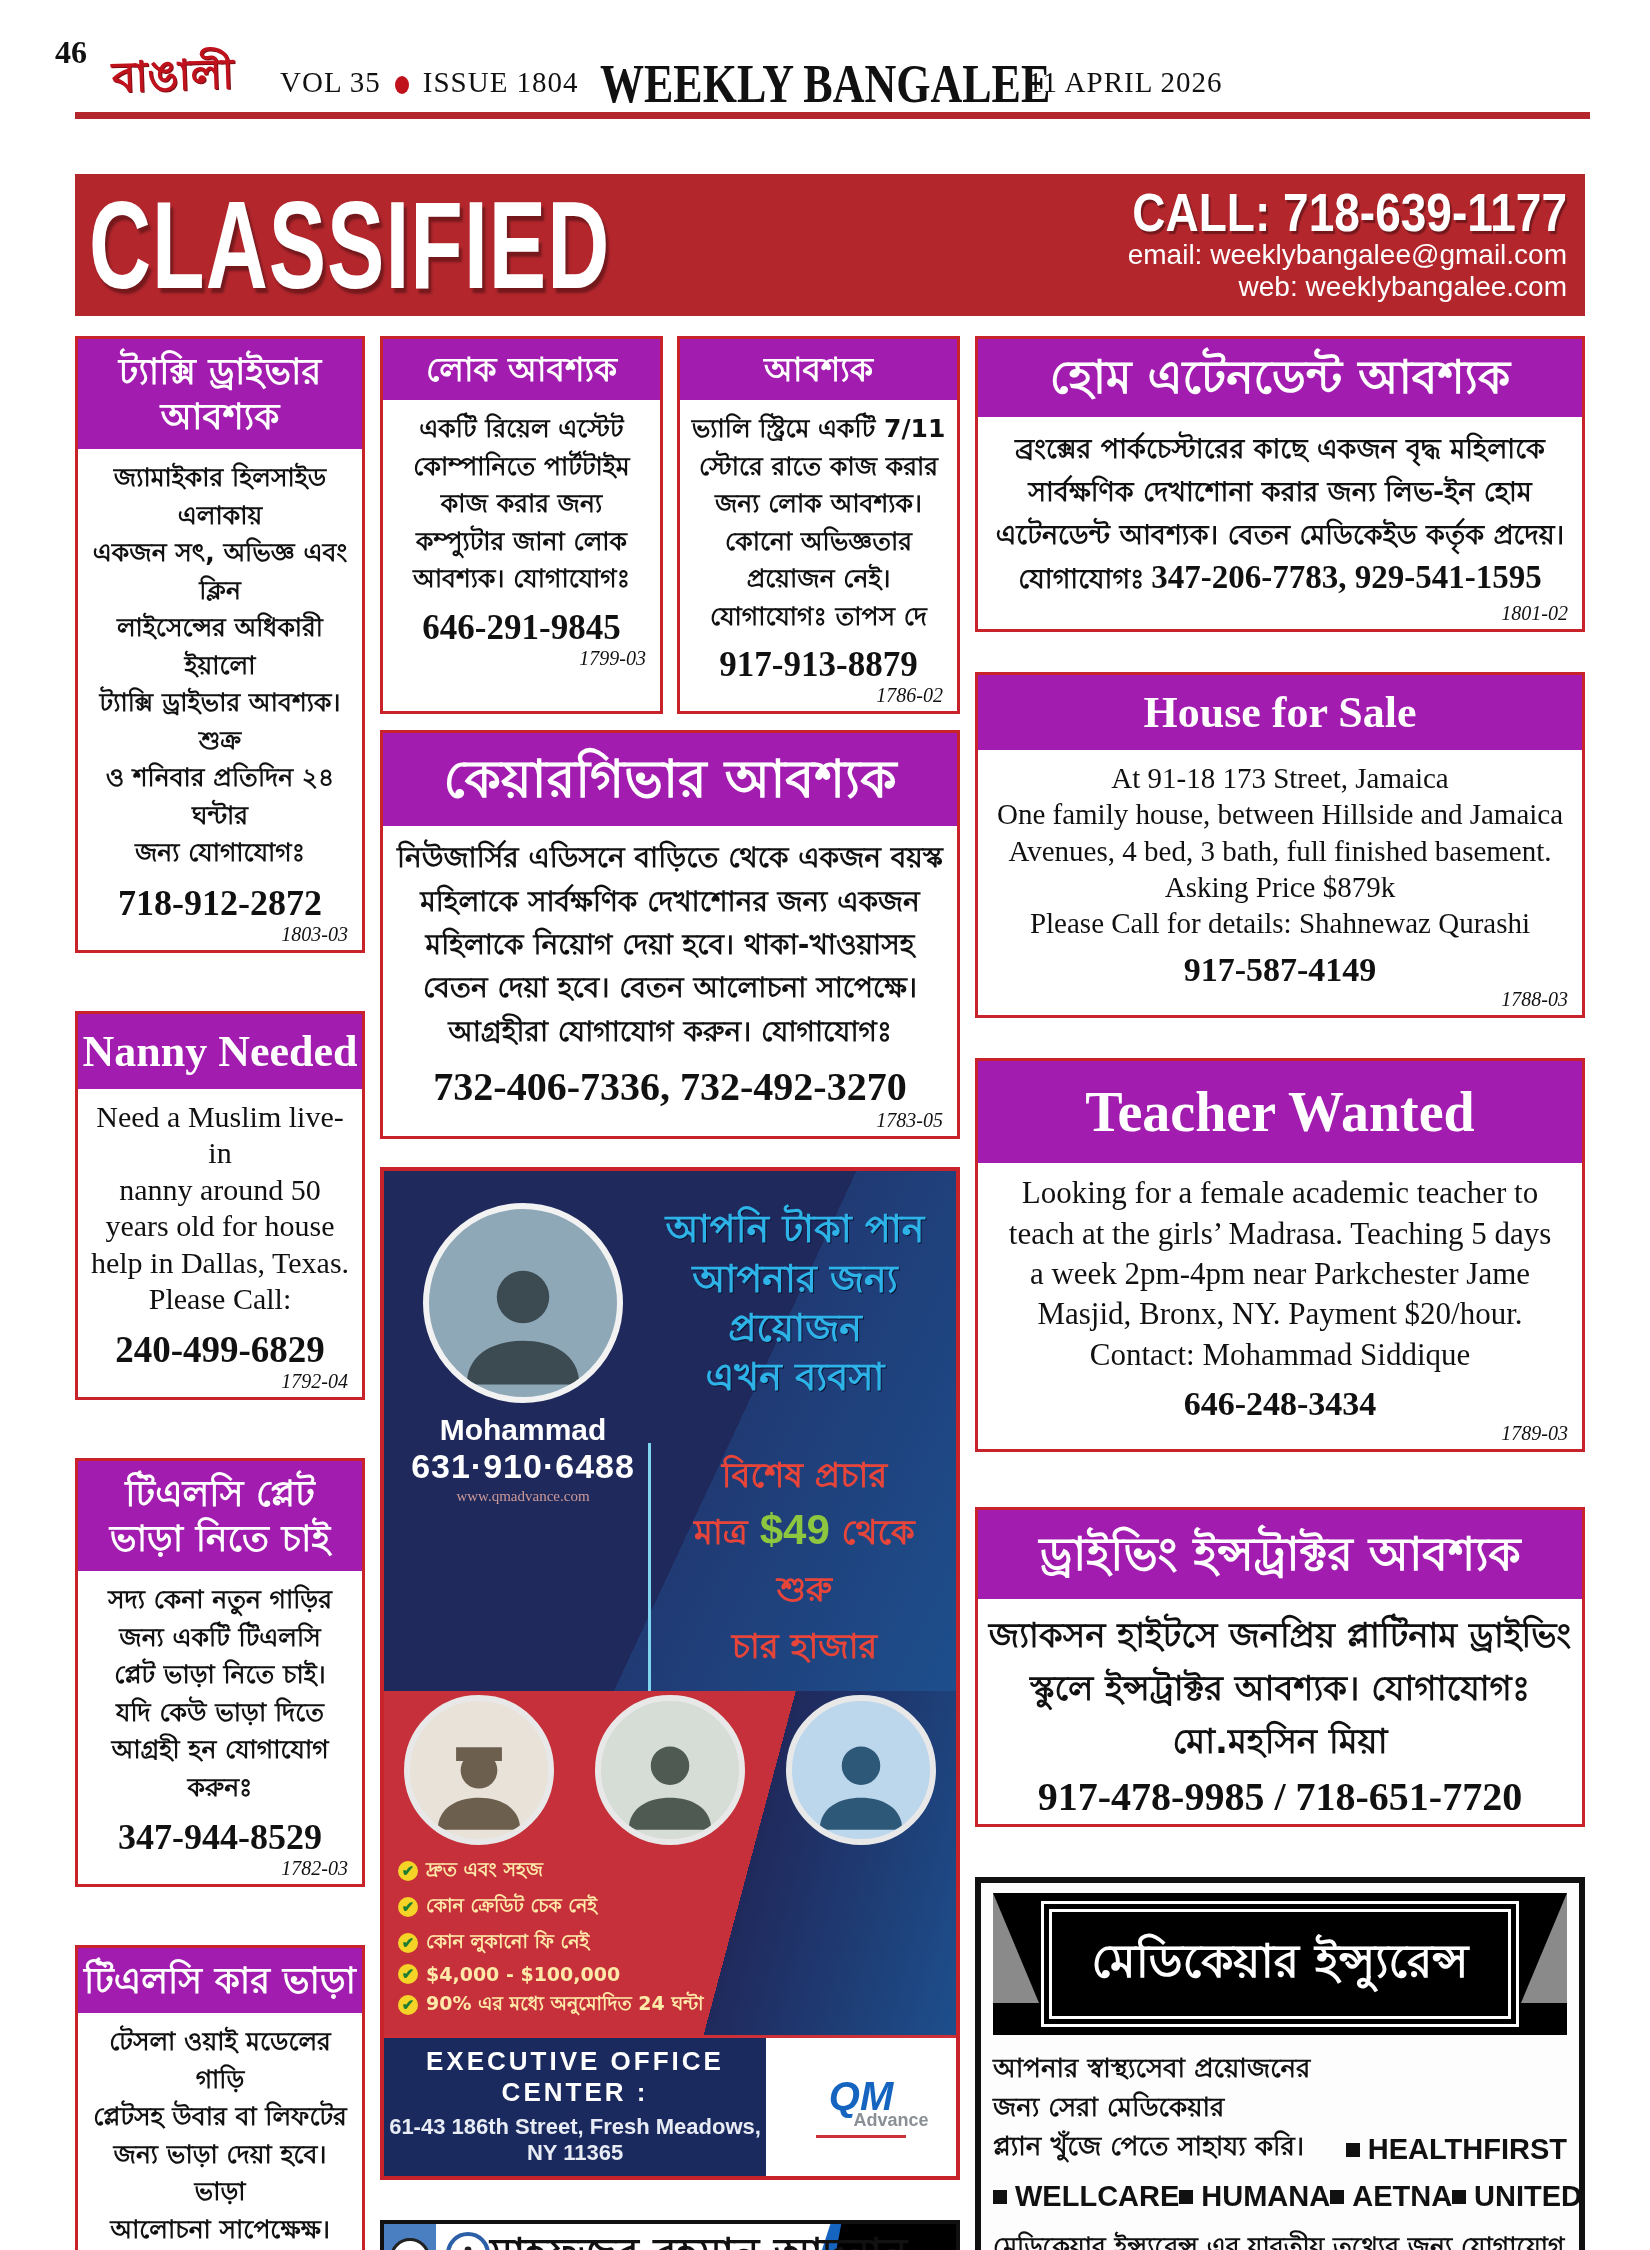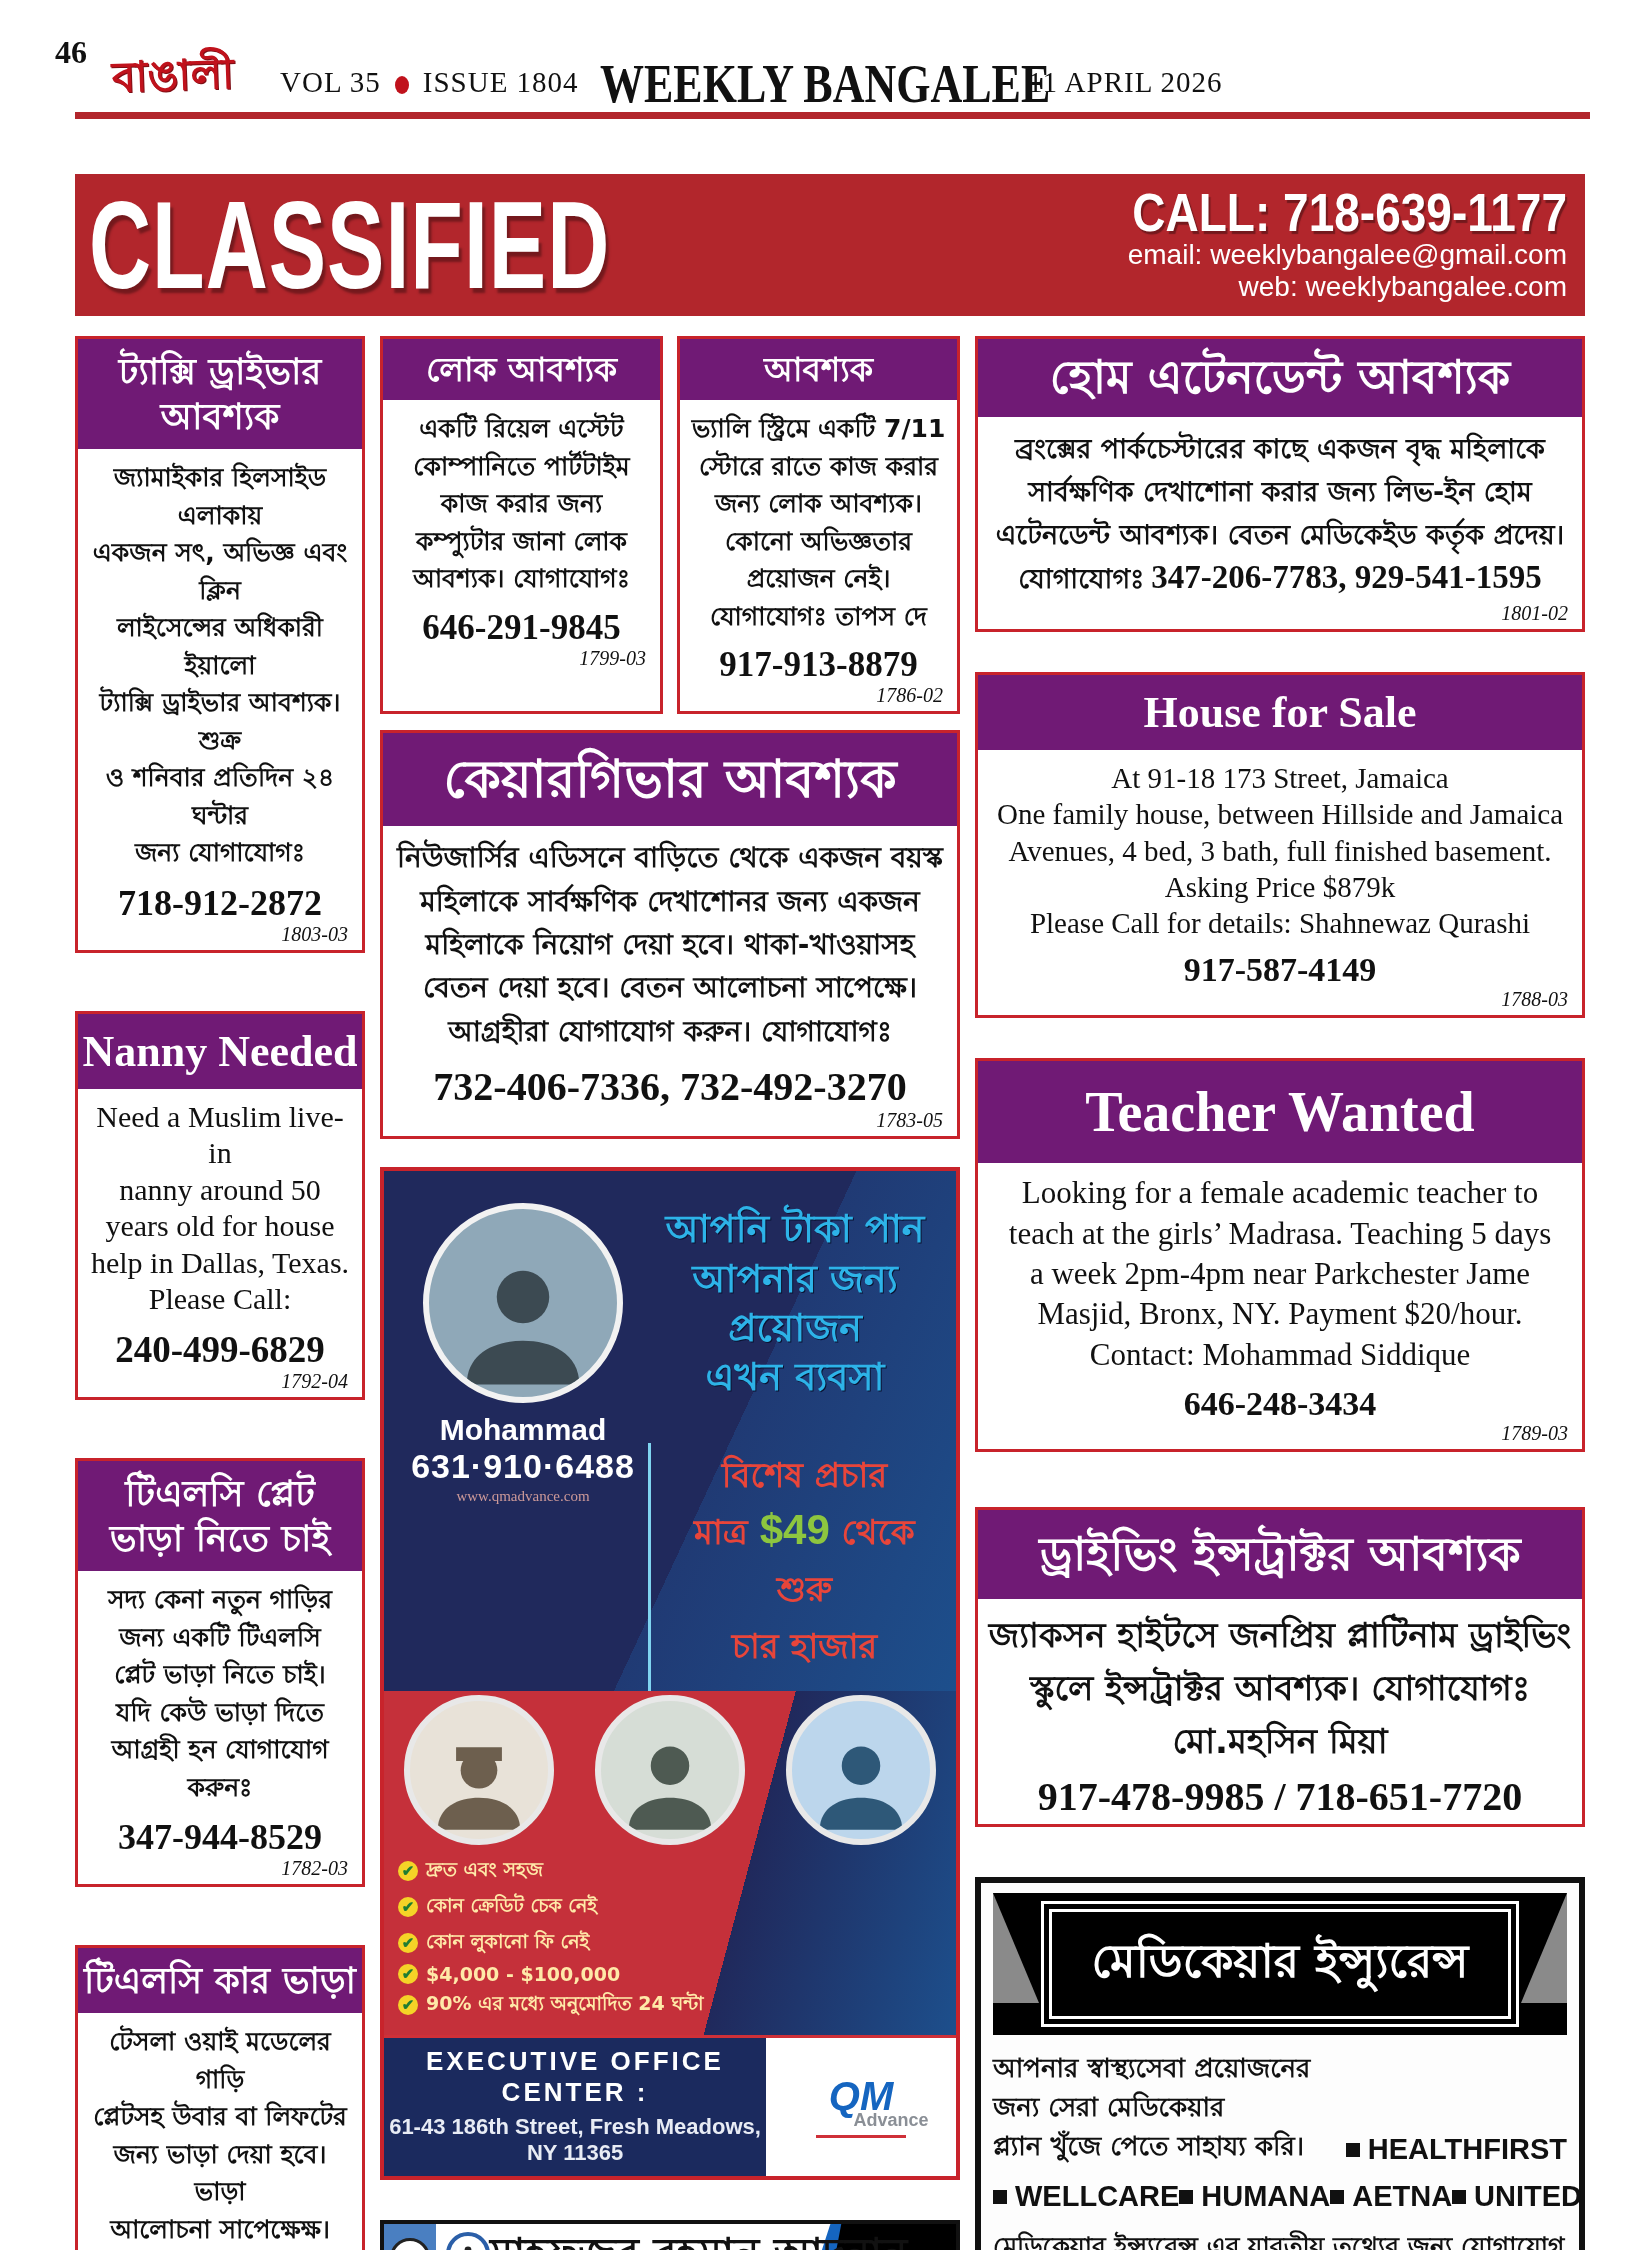--- a/index.html
+++ b/index.html
@@ -48,21 +48,21 @@
   
   .main { display:flex; gap:15px; padding:20px 65px 0 75px; align-items:flex-start; }
   .col1 { width:290px; }
   .col2 { width:580px; }
   .col3 { width:610px; }
 
   
   .ad { border:3px solid #c8232b; background:#fff; margin-bottom:58px; }
   .ad:last-child { margin-bottom:0; }
   .ad-head {
-    background:#701a75; color:#fff; text-align:center; font-weight:700;
+    background:#a21caf; color:#fff; text-align:center; font-weight:700;
     padding:10px 4px; white-space:pre-line; line-height:1.25;
   }
   .ad-body { padding:10px 8px 4px; text-align:center; }
   .body-txt { white-space:pre-line; margin:0; }
   .phone { font-weight:700; font-family:"Liberation Serif", serif; margin-top:10px; }
   .ref { text-align:right; font-style:italic; font-size:20px; padding:0 6px 2px 0; line-height:1; }
 
   
   .col1 .ad-head { font-size:36px; }
   .col1 .body-txt { font-size:25px; font-weight:600; line-height:1.5; }

